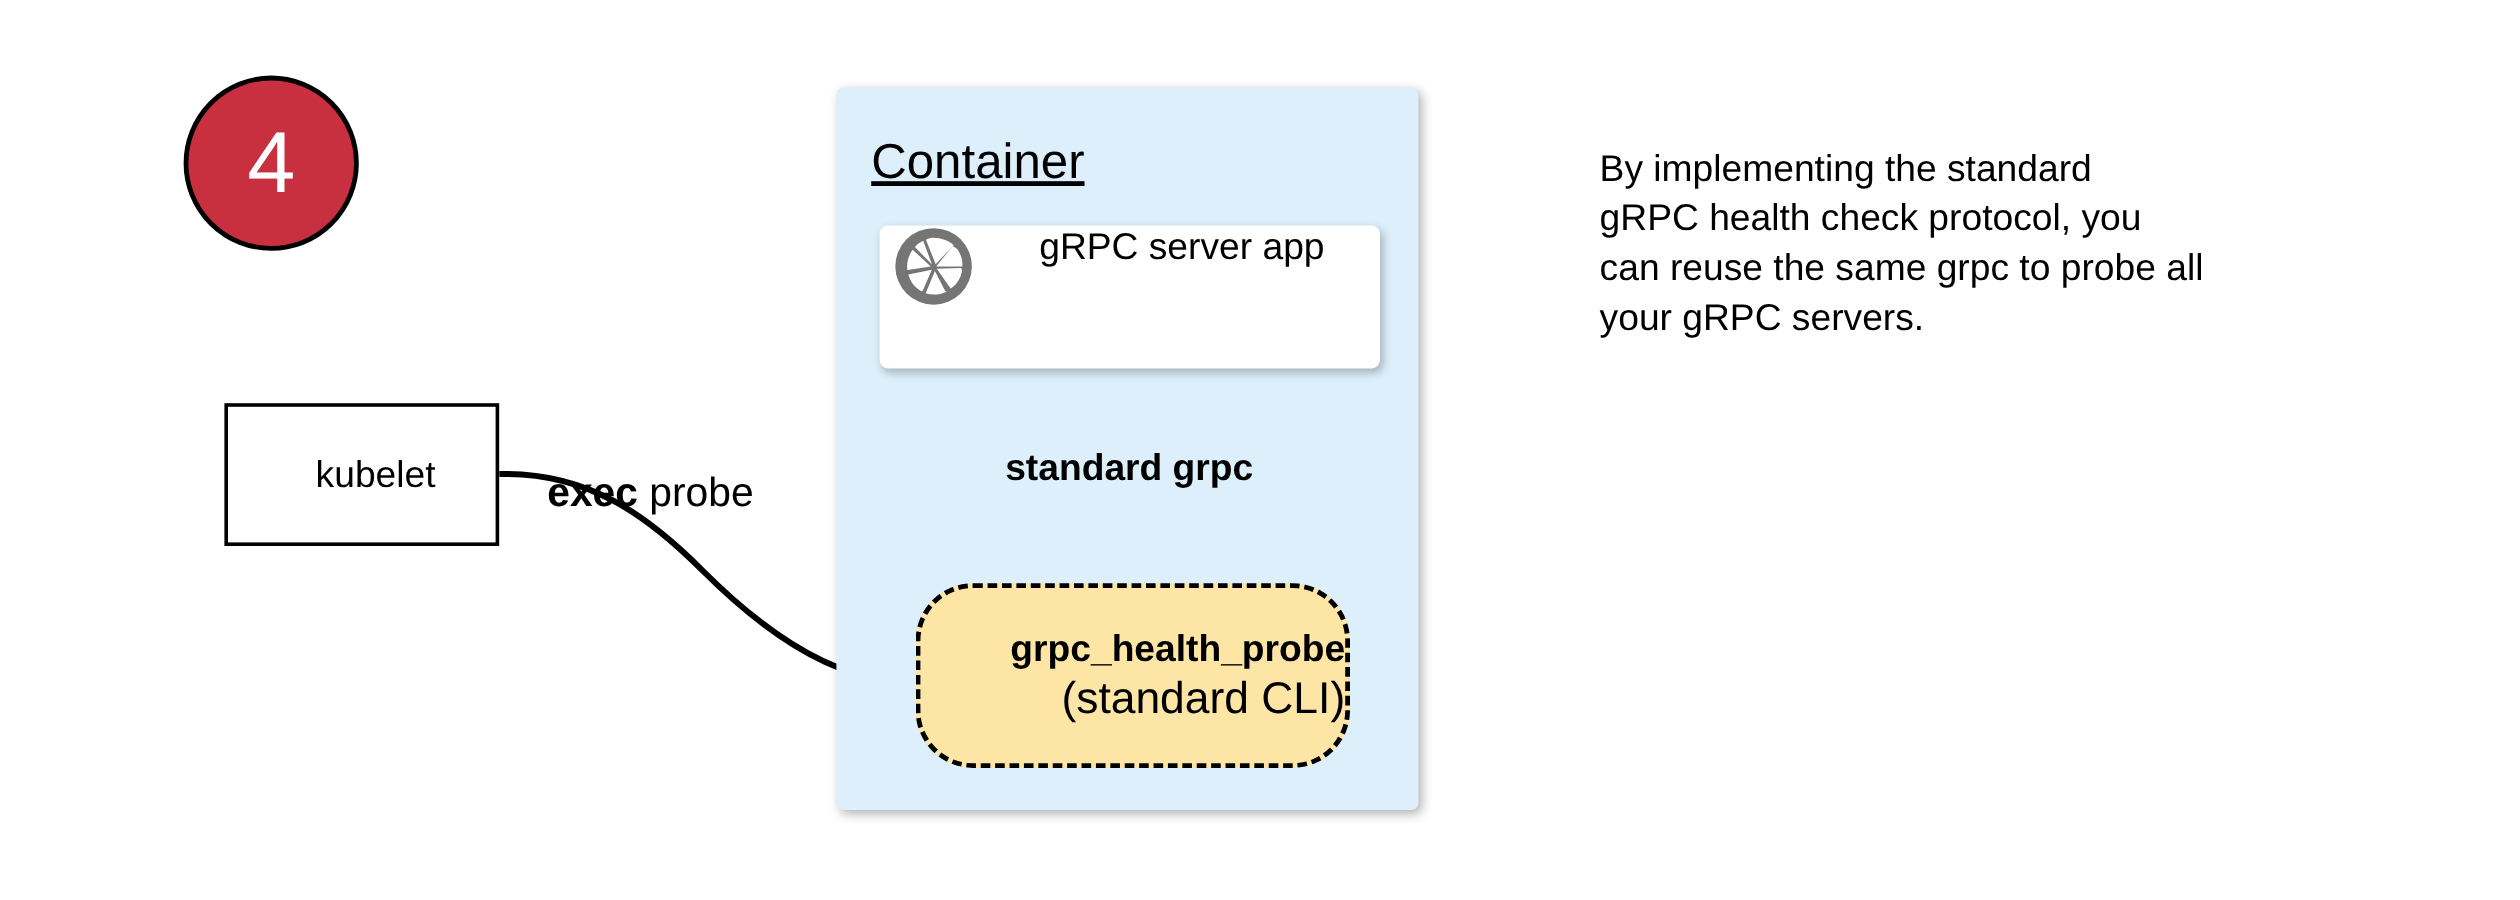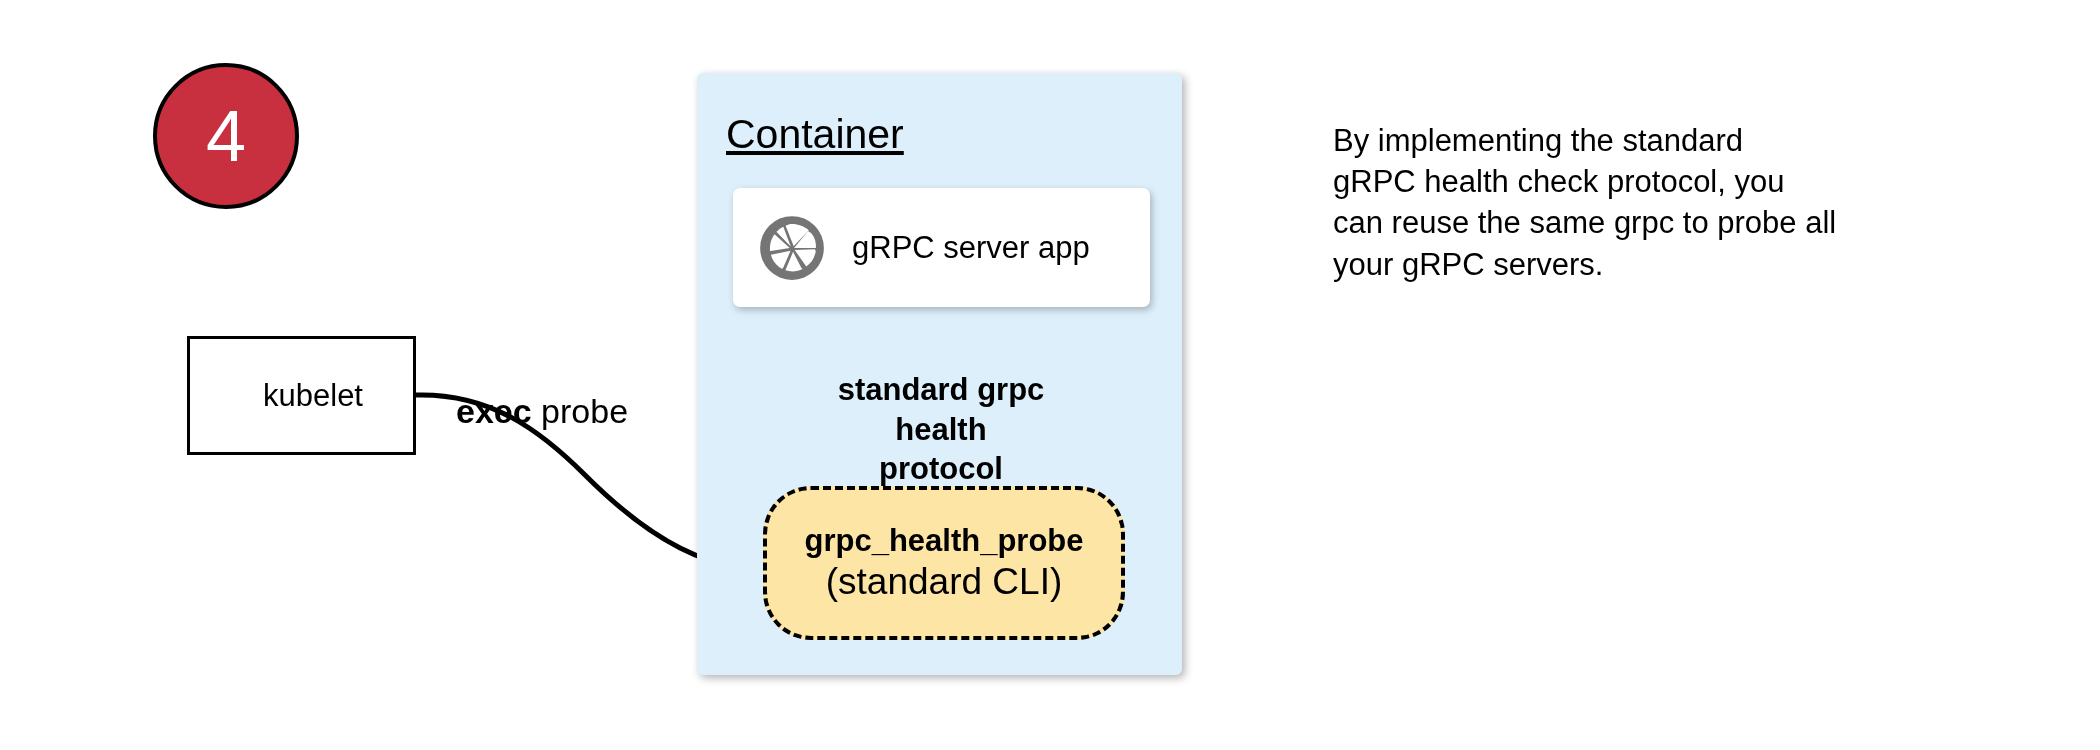--- a/index.html
+++ b/index.html
@@ -64,23 +64,23 @@
   #server-app-card {
     position: absolute;
     left: 733px;
     top: 188px;
     width: 417px;
     height: 119px;
     background: #ffffff;
     border-radius: 7px;
     box-shadow: 2px 3px 7px rgba(0,0,0,0.25);
     display: flex;
-    align-items: center;
-    padding-left: 25px;
-    box-sizing: border-box;
+    padding-left: 11px;
+    box-sizing: border-box;
+    gap: 28px;
   }
   #aperture-icon {
     width: 68px;
     height: 68px;
     flex: 0 0 68px;
     display: block;
   }
   #server-app-label {
     font-size: 31px;
     margin-left: 26px;
@@ -112,21 +112,21 @@
     left: 763px;
     top: 486px;
     width: 362px;
     height: 154px;
     background: #fce5a5;
     border: 4px dashed #000000;
     border-radius: 48px;
     box-sizing: border-box;
     display: flex;
     flex-direction: column;
-    align-items: center;
+    align-items: flex-end;
     justify-content: center;
   }
   #probe-title {
     font-size: 31px;
     font-weight: bold;
     line-height: 1.22;
     white-space: nowrap;
   }
   #probe-subtitle {
     font-size: 37px;
@@ -224,21 +224,20 @@
 
 <div id="probe-node">
   <div id="probe-title">grpc_health_probe</div>
   <div id="probe-subtitle">(standard CLI)</div>
 </div>
 
 <div id="exec-probe-label"><span class="bold">exec</span><span> probe</span></div>
 
 <div id="protocol-label">
   <div>standard grpc</div>
-  <div>health protocol</div>
 </div>
 
 <div id="description">
   <div>By implementing the standard</div>
   <div>gRPC health check protocol, you</div>
   <div>can reuse the same grpc to probe all</div>
   <div>your gRPC servers.</div>
 </div>
 
 </body></html>

